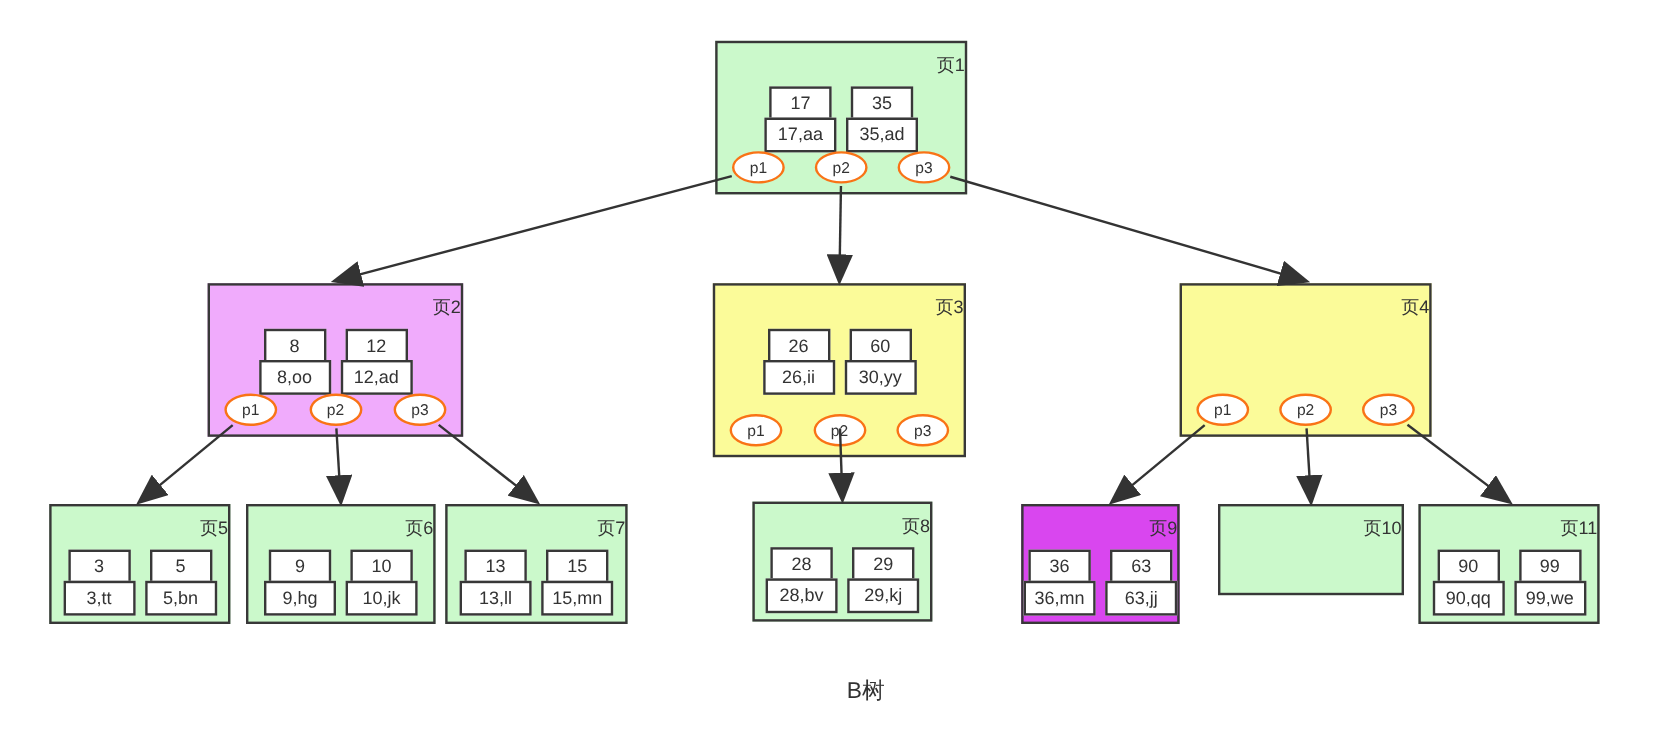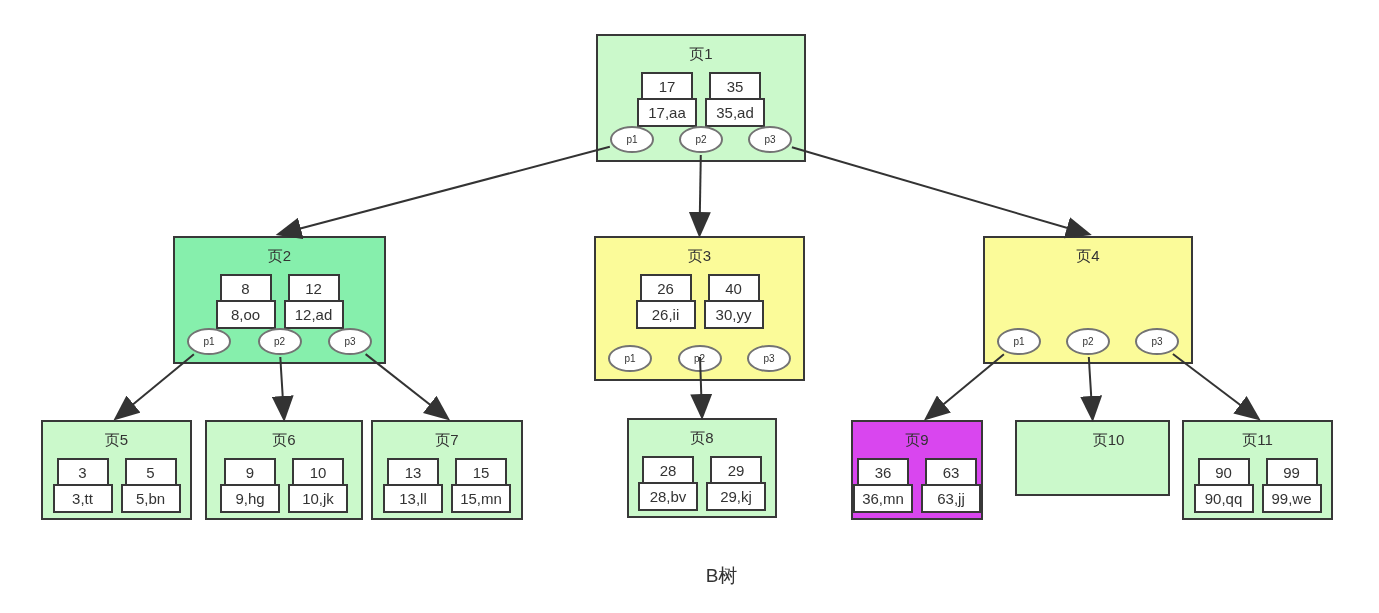--- a/index.html
+++ b/index.html
@@ -4,41 +4,41 @@
 <style>
   html,body{margin:0;padding:0;background:#ffffff;}
   #canvas{
     position:relative;width:1379px;height:613px;background:#ffffff;overflow:hidden;
     font-family:"Liberation Sans","DejaVu Sans",sans-serif;color:#333333;
   }
   .node{
     position:absolute;border:2px solid #383838;box-sizing:border-box;
   }
   .node-title{
-    text-align:center;margin-top:9px;font-size:15px;color:#333333;
+    text-align:right;margin-top:9px;font-size:15px;color:#333333;
   }
   .cells{
     display:flex;justify-content:center;gap:8px;margin-top:8px;
   }
   .cell{display:flex;flex-direction:column;align-items:center;}
   .cell-key{
     width:48px;height:24px;background:#ffffff;border:2px solid #383838;
     display:flex;align-items:center;justify-content:center;font-size:15px;
   }
   .cell-rec{
     width:56px;height:25px;background:#ffffff;border:2px solid #383838;margin-top:-2px;
     display:flex;align-items:center;justify-content:center;font-size:15px;white-space:nowrap;
   }
   .pointers{
     position:absolute;left:0;right:0;bottom:7px;display:flex;
     justify-content:space-between;padding:0 12px;
   }
   .pointer{
-    width:44px;height:27px;background:#ffffff;border:2px solid #737373;border-radius:50%;
-    display:flex;align-items:center;justify-content:center;font-size:10px;box-sizing:border-box;
+    width:44px;height:27px;background:#ffffff;border:2px solid #f97316;border-radius:50%;
+    display:flex;align-items:center;justify-content:center;font-size:13px;box-sizing:border-box;
   }
   #edges{position:absolute;left:0;top:0;width:1379px;height:613px;pointer-events:none;}
   .caption{
     position:absolute;left:0;top:563px;width:1379px;text-align:center;
     font-size:19px;color:#333333;padding-left:32px;
   }
 </style>
 </head>
 <body>
 
@@ -55,21 +55,21 @@
             <div class="cell-key">35</div>
             <div class="cell-rec">35,ad</div>
           </div>
         </div>
         <div class="pointers">
           <div class="pointer">p1</div>
           <div class="pointer">p2</div>
           <div class="pointer">p3</div>
         </div>
       </div>
-      <div class="node" style="left: 173px; top: 236px; width: 213px; height: 128px; background: #86efac;">
+      <div class="node" style="left: 173px; top: 236px; width: 213px; height: 128px; background: #f0abfc;">
         <div class="node-title">页2</div>
         <div class="cells">
           <div class="cell">
             <div class="cell-key">8</div>
             <div class="cell-rec">8,oo</div>
           </div>
           <div class="cell">
             <div class="cell-key">12</div>
             <div class="cell-rec">12,ad</div>
           </div>
@@ -81,21 +81,21 @@
         </div>
       </div>
       <div class="node" style="left: 594px; top: 236px; width: 211px; height: 145px; background: rgb(251, 251, 153);">
         <div class="node-title">页3</div>
         <div class="cells">
           <div class="cell">
             <div class="cell-key">26</div>
             <div class="cell-rec">26,ii</div>
           </div>
           <div class="cell">
-            <div class="cell-key">40</div>
+            <div class="cell-key">60</div>
             <div class="cell-rec">30,yy</div>
           </div>
         </div>
         <div class="pointers">
           <div class="pointer">p1</div>
           <div class="pointer">p2</div>
           <div class="pointer">p3</div>
         </div>
       </div>
       <div class="node" style="left: 983px; top: 236px; width: 210px; height: 128px; background: rgb(251, 251, 153);">

